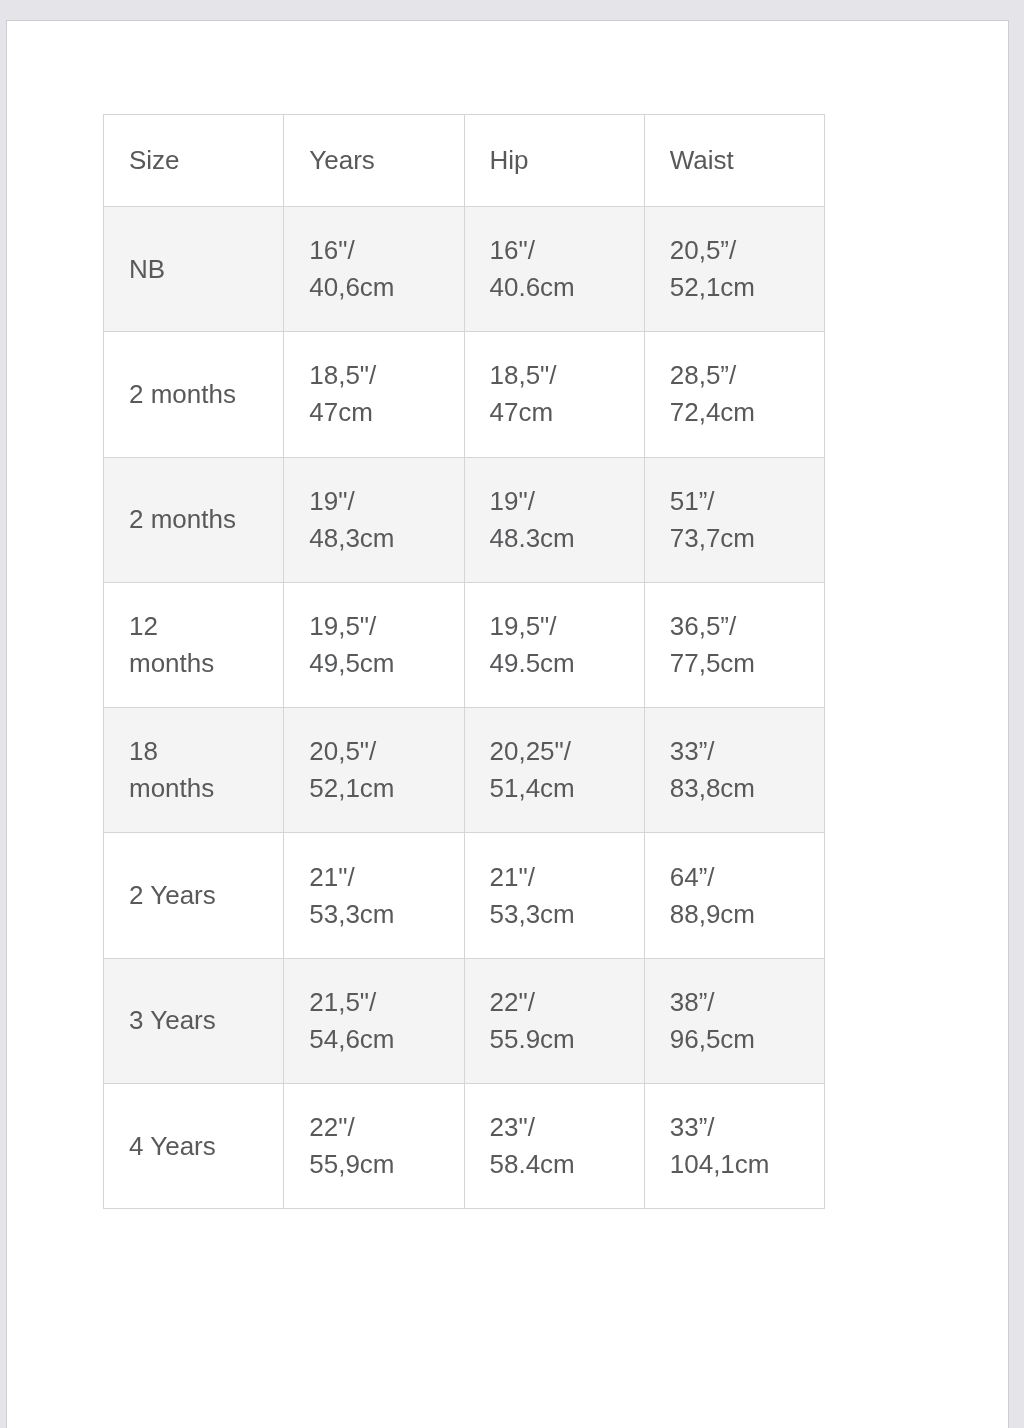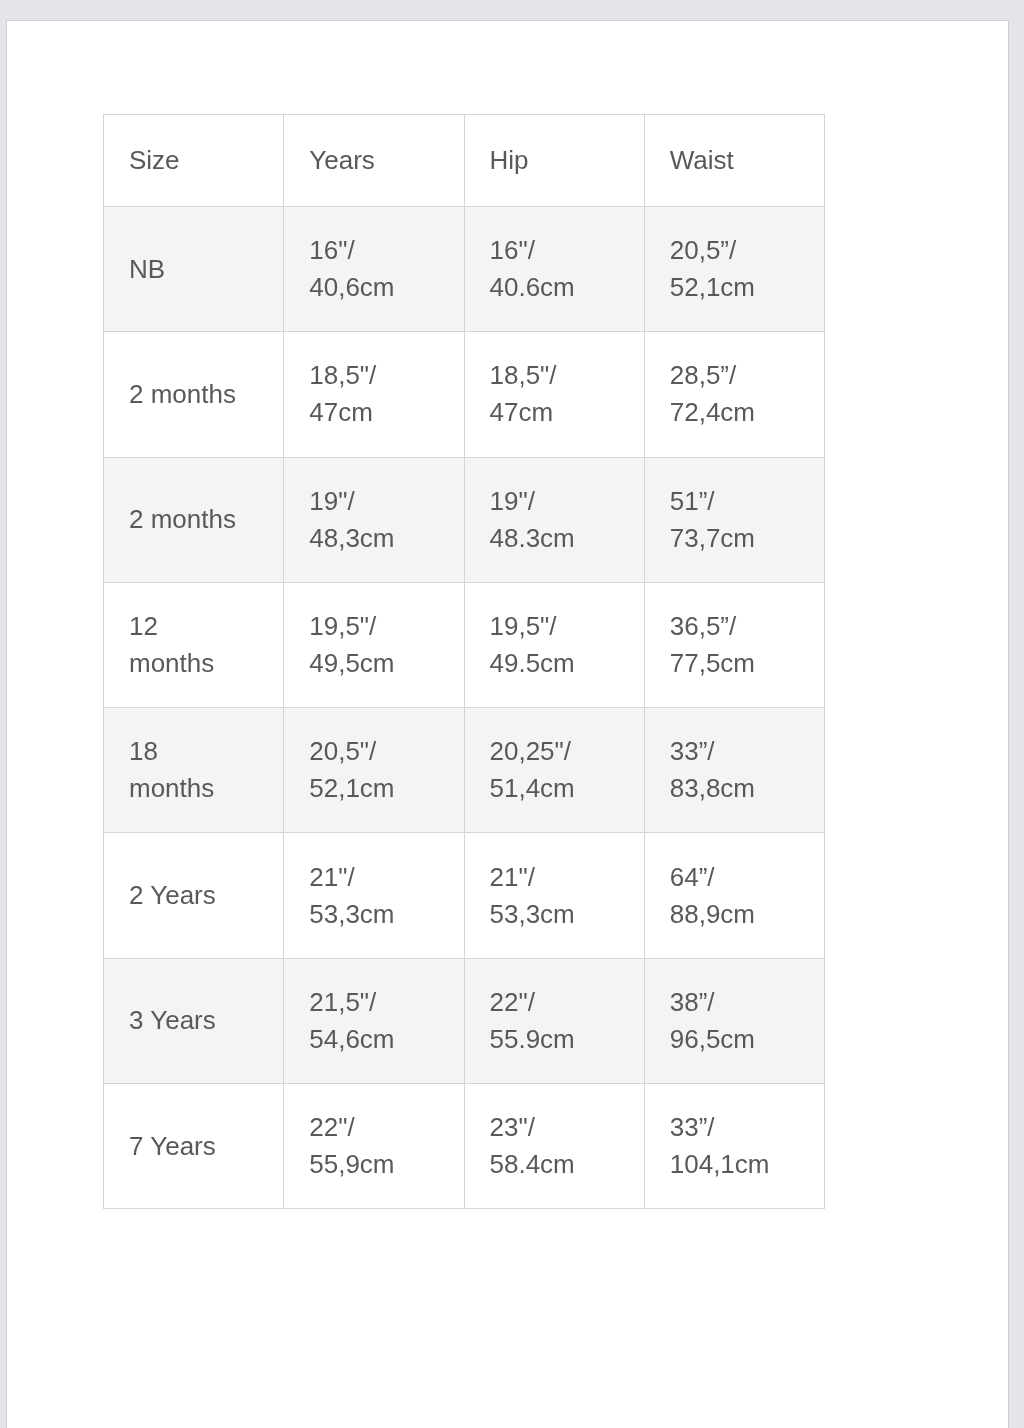--- a/index.html
+++ b/index.html
@@ -128,21 +128,21 @@
       <tr>
         <td>3 Years</td>
         <td>21,5"/
 54,6cm</td>
         <td>22"/
 55.9cm</td>
         <td>38”/
 96,5cm</td>
       </tr>
       <tr>
-        <td>7 Years</td>
+        <td>4 Years</td>
         <td>22"/
 55,9cm</td>
         <td>23"/
 58.4cm</td>
         <td>33”/
 104,1cm</td>
       </tr>
     </tbody>
   </table>
 </div>

